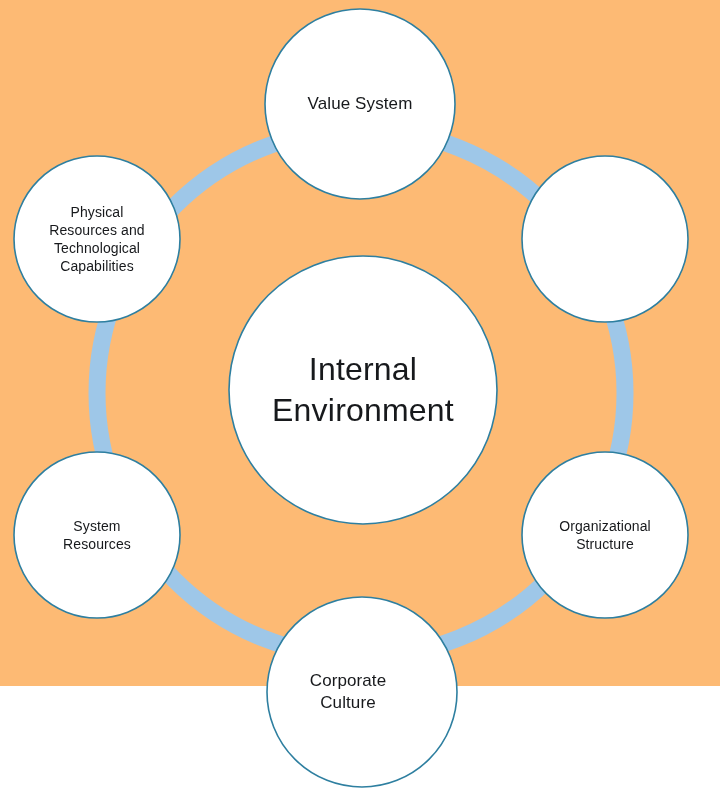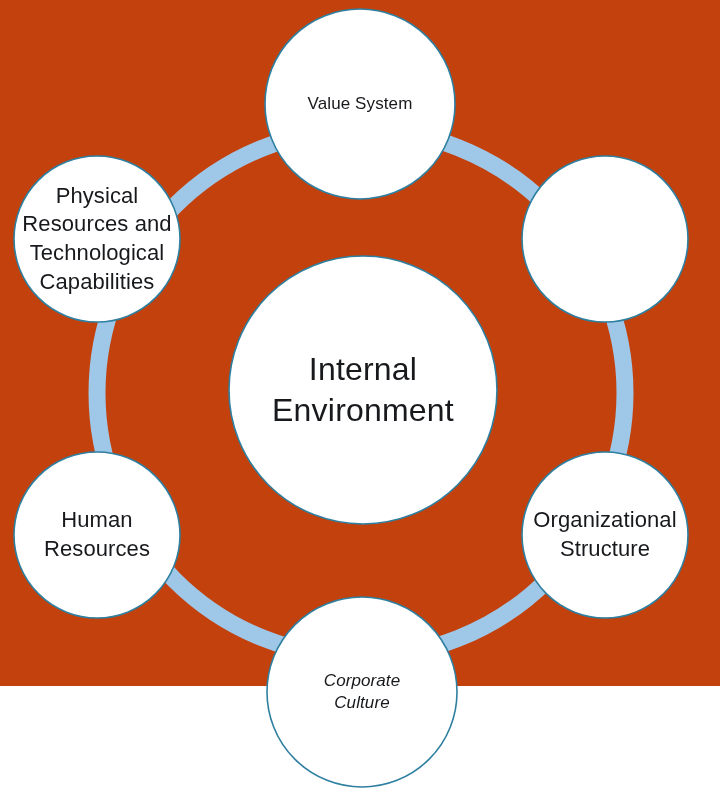--- a/index.html
+++ b/index.html
@@ -10,21 +10,21 @@
   body {
     width: 720px;
     height: 793px;
     font-family: "Liberation Sans", sans-serif;
     overflow: hidden;
   }
   #diagram-root {
     position: relative;
     width: 720px;
     height: 686px;
-    background: #c2410c;
+    background: #fdba74;
   }
   #diagram-svg {
     position: absolute;
     top: 0;
     left: 0;
     width: 720px;
     height: 793px;
     display: block;
   }
   .node-label-layer {
@@ -47,21 +47,21 @@
   }
   .node-text {
     color: #17191c;
     font-family: "Liberation Sans", sans-serif;
     letter-spacing: 0.1px;
     line-height: 1.30;
     white-space: pre-line;
     display: block;
   }
   .satellite .node-text {
-    font-size: 22px;
+    font-size: 14px;
     font-weight: 500;
   }
   .hub .node-text {
     font-size: 32px;
     font-weight: 400;
     line-height: 1.28;
     letter-spacing: 0.2px;
   }
   
   .satellite {
@@ -79,23 +79,22 @@
     left: 521px;
     top: 155px;
   }
   .node-lower-right {
     left: 521px;
     top: 451px;
   }
   .node-bottom {
     width: 192px;
     height: 192px;
-    left: 266px;
+    left: 252px;
     top: 596px;
-    font-style: italic;
   }
   .node-bottom .node-text { font-size: 17px; }
   .node-lower-left {
     left: 13px;
     top: 451px;
   }
   .node-upper-left {
     left: 13px;
     top: 155px;
   }
@@ -136,21 +135,21 @@
       <span class="node-text">Organizational
 Structure</span>
     </div>
 
     <div class="node satellite node-bottom">
       <span class="node-text">Corporate
 Culture</span>
     </div>
 
     <div class="node satellite node-lower-left">
-      <span class="node-text">Human
+      <span class="node-text">System
 Resources</span>
     </div>
 
     <div class="node satellite node-upper-left">
       <span class="node-text">Physical
 Resources and
 Technological
 Capabilities</span>
     </div>
 

